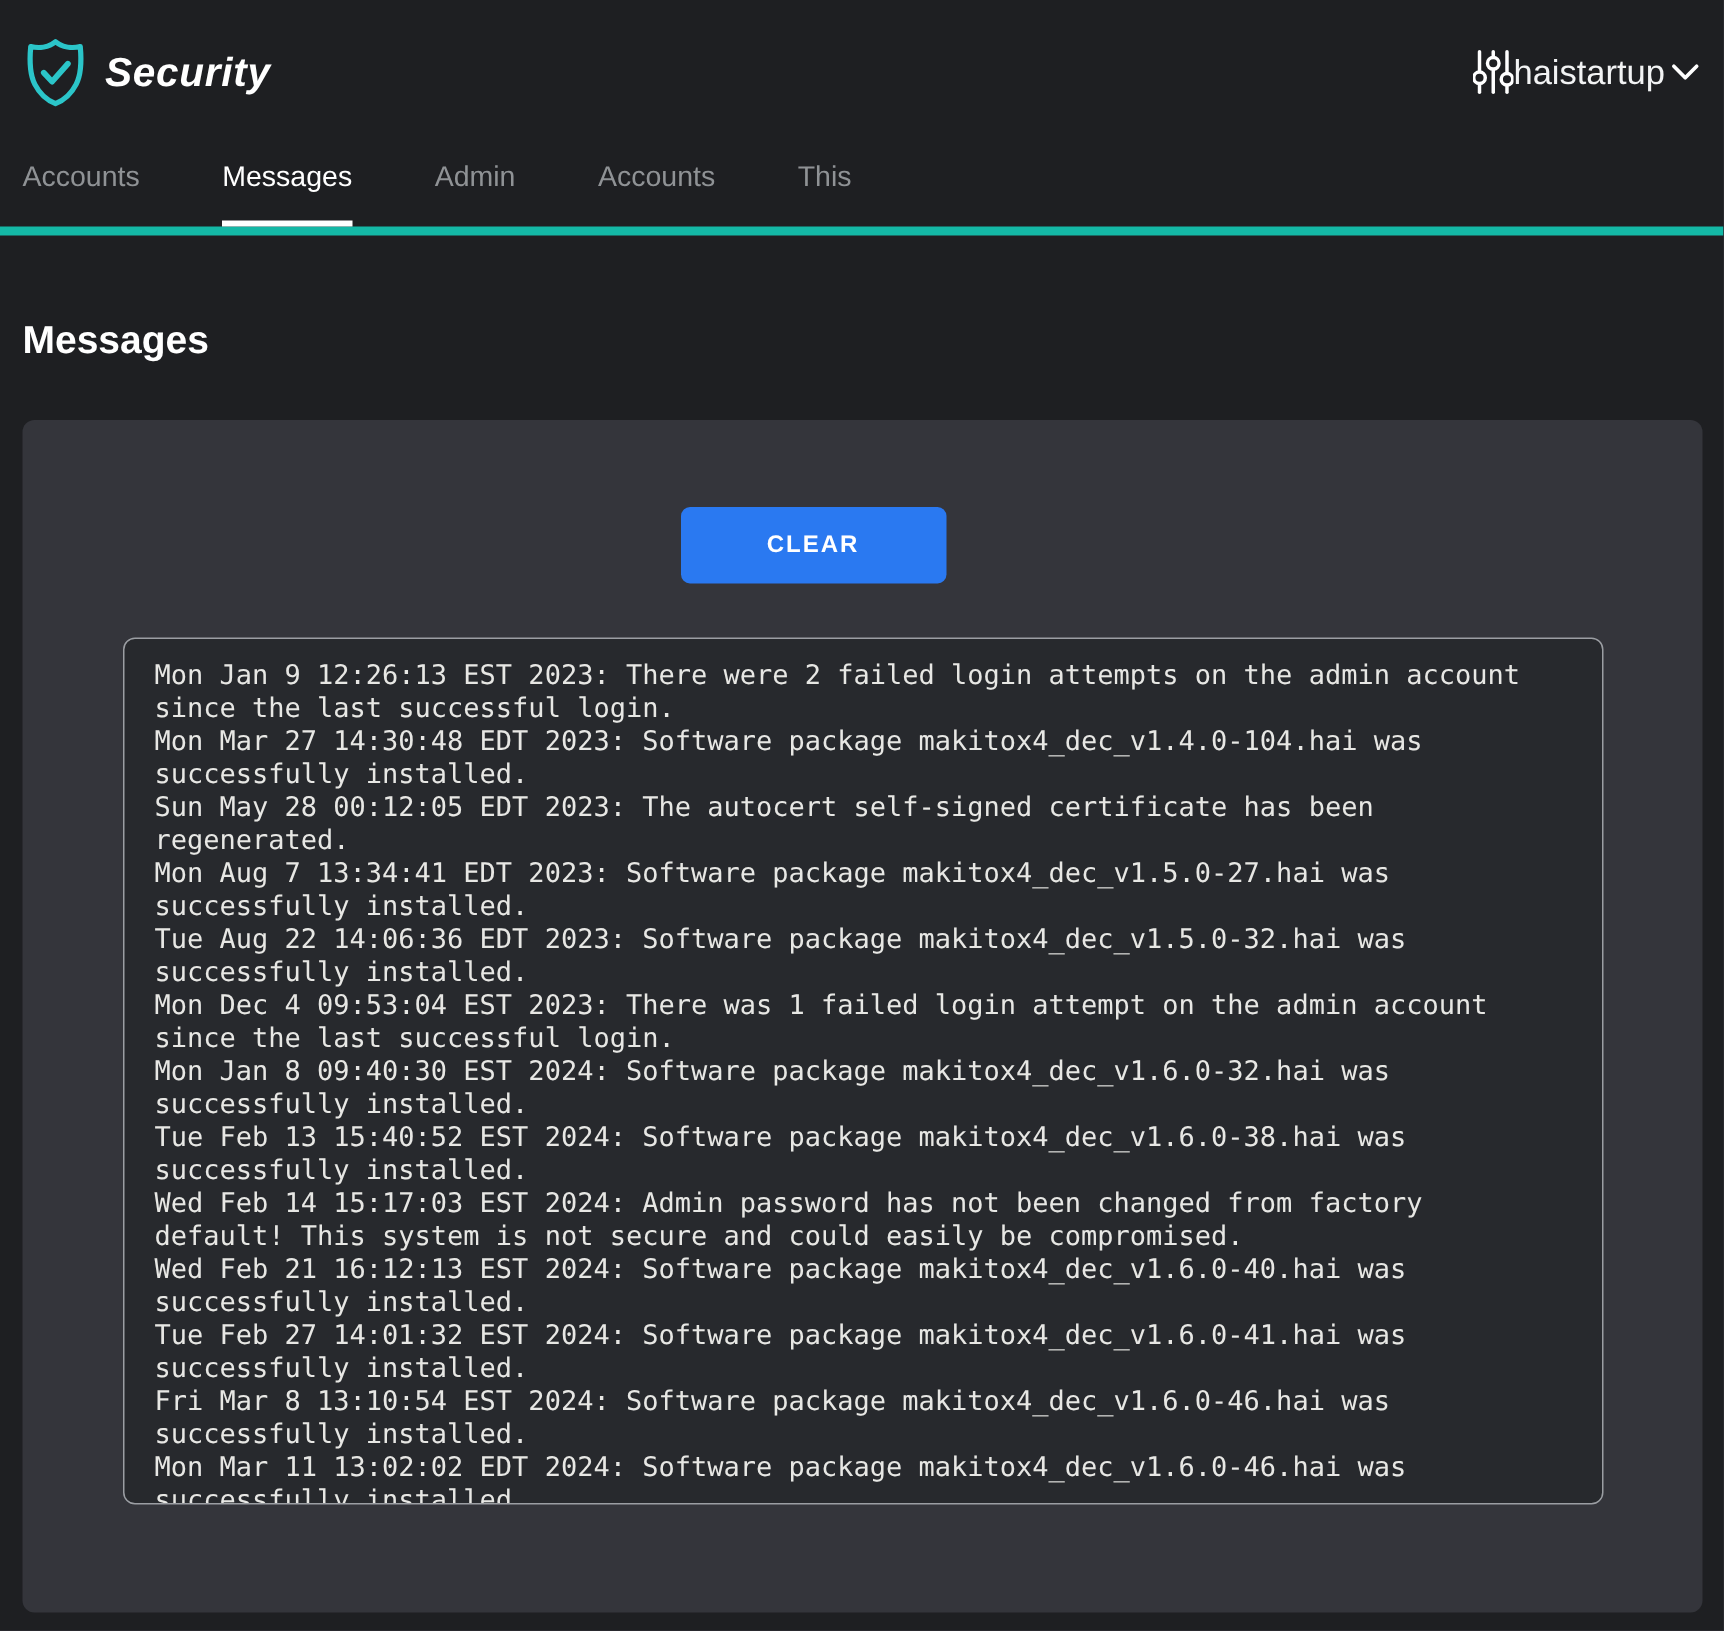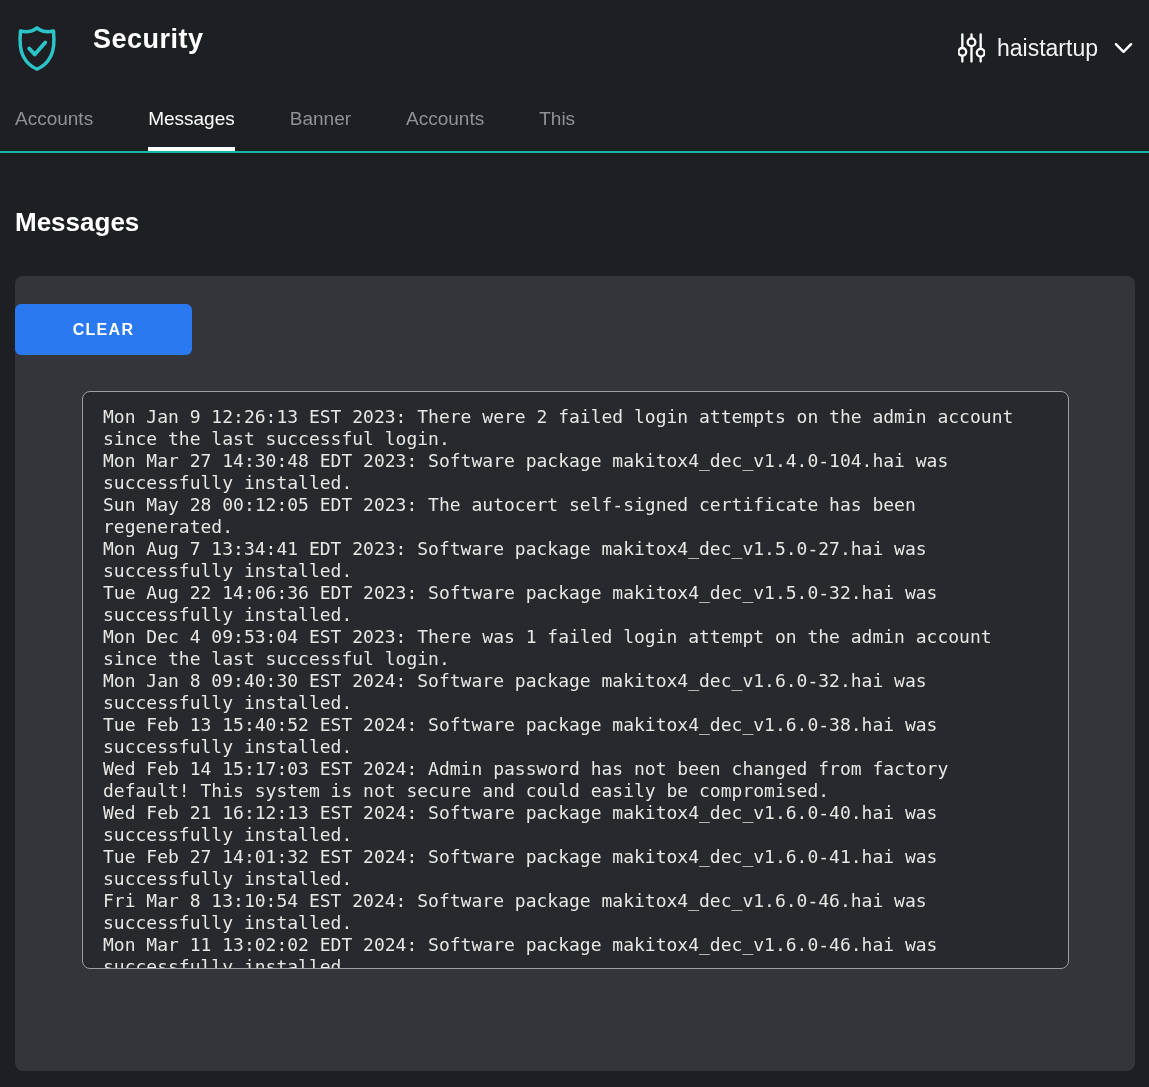--- a/index.html
+++ b/index.html
@@ -12,37 +12,37 @@
   }
 
   
   .app-header {
     height: 96px;
     display: flex;
     align-items: center;
     justify-content: space-between;
     padding: 0 16px 0 15px;
   }
-  .brand { display: flex; gap: 34px; }
+  .brand { display: flex; align-items: center; gap: 11px; font-style: italic; }
   .brand-icon { width: 44px; height: 48px; display: block; }
   .app-title { font-size: 27px; font-weight: 700; letter-spacing: 0.5px; }
   .account-menu {
-    display: flex; align-items: center; gap: 12px;
+    display: flex; align-items: center; 
     cursor: pointer;
   }
   .account-name { font-size: 23px; font-weight: 400; color: #f2f3f4; }
   .sliders-icon { width: 27px; height: 34px; display: block; }
   .chevron-icon { width: 19px; height: 12px; display: block; margin-left: 4px; }
 
   
   .tabs {
     display: flex;
     gap: 55px;
     padding-left: 15px;
-    border-bottom: 2px solid #14b8a6;
+    border-bottom: 6px solid #14b8a6;
   }
   .tab {
     font-size: 19px;
     color: #8f9295;
     padding: 12px 0 21px 0;
     line-height: 22px;
     cursor: pointer;
   }
   .tab.active {
     color: #ffffff;
@@ -60,22 +60,22 @@
   
   .panel {
     margin: 39px 14px 0 15px;
     height: 795px;
     background: #34353b;
     border-radius: 8px;
     overflow: hidden;
   }
   .button-row {
     display: flex;
-    justify-content: flex-start;
-    padding: 28px 66px 0 0;
+    justify-content: center;
+    padding: 58px 66px 0 0;
   }
   .clear-button {
     width: 177px;
     height: 51px;
     background: #2a79f1;
     border: none;
     border-radius: 6px;
     color: #ffffff;
     font-family: "Liberation Sans", sans-serif;
     font-size: 16px;
@@ -124,21 +124,21 @@
     <span class="account-name">haistartup</span>
     <svg class="chevron-icon" viewBox="0 0 20 12" fill="none" xmlns="http://www.w3.org/2000/svg">
       <polyline points="2,2 10,10 18,2" stroke="#ffffff" stroke-width="2.6" stroke-linecap="round" stroke-linejoin="round"></polyline>
     </svg>
   </div>
 </header>
 
 <nav class="tabs">
   <div class="tab">Accounts</div>
   <div class="tab active">Messages</div>
-  <div class="tab">Banner</div>
+  <div class="tab">Admin</div>
   <div class="tab">Accounts</div>
   <div class="tab">This</div>
 </nav>
 
 <h2 class="page-title">Messages</h2>
 
 <section class="panel">
   <div class="button-row">
     <button class="clear-button">CLEAR</button>
   </div>

